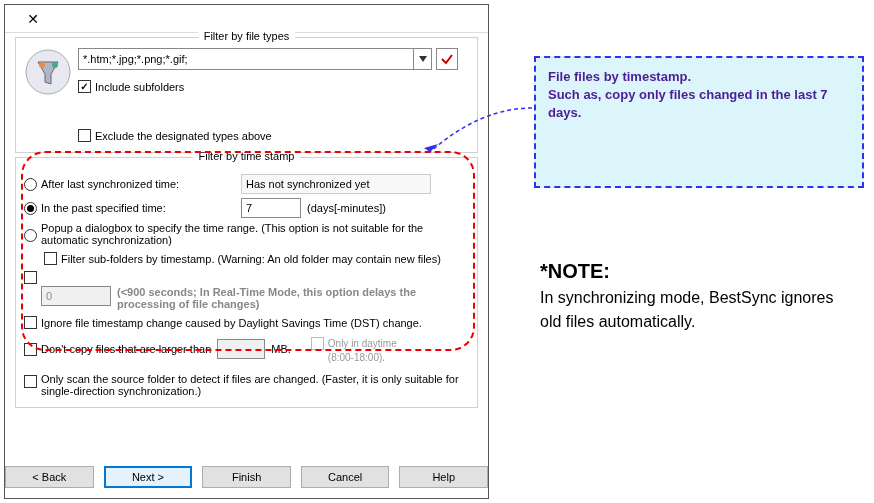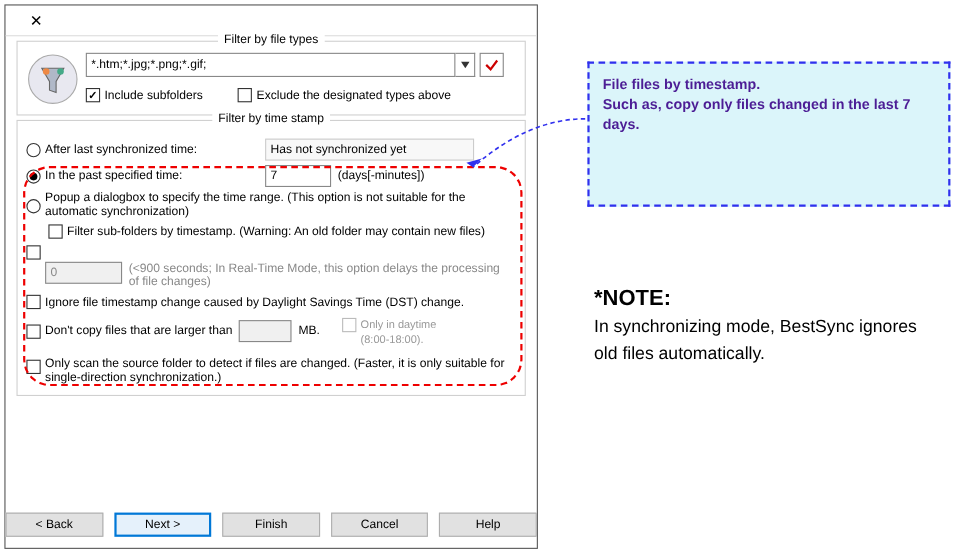--- a/index.html
+++ b/index.html
@@ -28,21 +28,21 @@
 .read-box { height: 20px; border: 1px solid #ccc; background: #f8f8f8; padding: 2px 4px; font-size: 11px; display: flex; align-items: center; }
 .indent { margin-left: 20px; }
 .buttons { position: absolute; bottom: 10px; left: 0; right: 0; display: flex; justify-content: center; gap: 10px; }
 .btn { width: 98px; height: 22px; font-size: 11px; background: #e1e1e1; border: 1px solid #adadad; cursor: pointer; }
 .btn.active { background: #e5f1fb; border: 2px solid #0078d7; }
 .red-dash { position: absolute; border: 2px dashed #e00; border-radius: 24px; pointer-events: none; }
 .callout { position: absolute; border: 2px dashed #3030ee; background: #dbf5fa; padding: 10px 12px; font-size: 13px; line-height: 1.4; color: #4c1d95; font-family: Verdana, sans-serif; font-weight: bold; }
 .note { position: absolute; font-family: Verdana, sans-serif; font-size: 16px; line-height: 1.5; color: #000; }
 .note .note-hdr { font-weight: bold; font-size: 20px; }
 .arrow-curve { position: absolute; pointer-events: none; }
-.gray { color: #888; }
+.gray { color: #888; font-weight: bold; }
 .small-gray { color: #999; font-size: 10px; }
 </style>
 </head>
 <body>
 
 <div class="dialog">
   <div class="titlebar">
     <div class="close">✕</div>
   </div>
   <div class="body">
@@ -63,21 +63,21 @@
               <svg width="8" height="6">
                   <path d="M0 0 L8 0 L4 6 Z" fill="#333"></path>
                 </svg>
             </div>
             <div class="apply-btn">
               <svg width="14" height="14">
                   <path d="M2 7 L6 11 L12 3" stroke="#c00" stroke-width="2" fill="none"></path>
                 </svg>
             </div>
           </div>
-          <div style="display:flex;gap:32px;margin-top:8px;">
+          <div style="display:flex;gap:32px;margin-top:8px;flex-direction:column;">
             <div class="row">
               <span class="chk checked"></span>
               <span class="lbl">Include subfolders</span>
             </div>
             <div class="row">
               <span class="chk"></span>
               <span class="lbl">Exclude the designated types above</span>
             </div>
           </div>
         </div>

